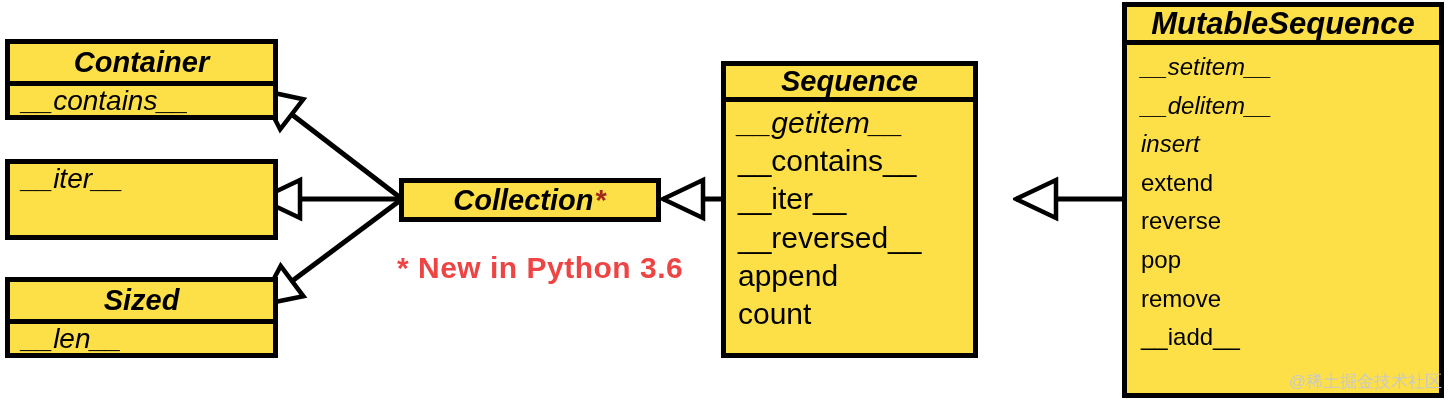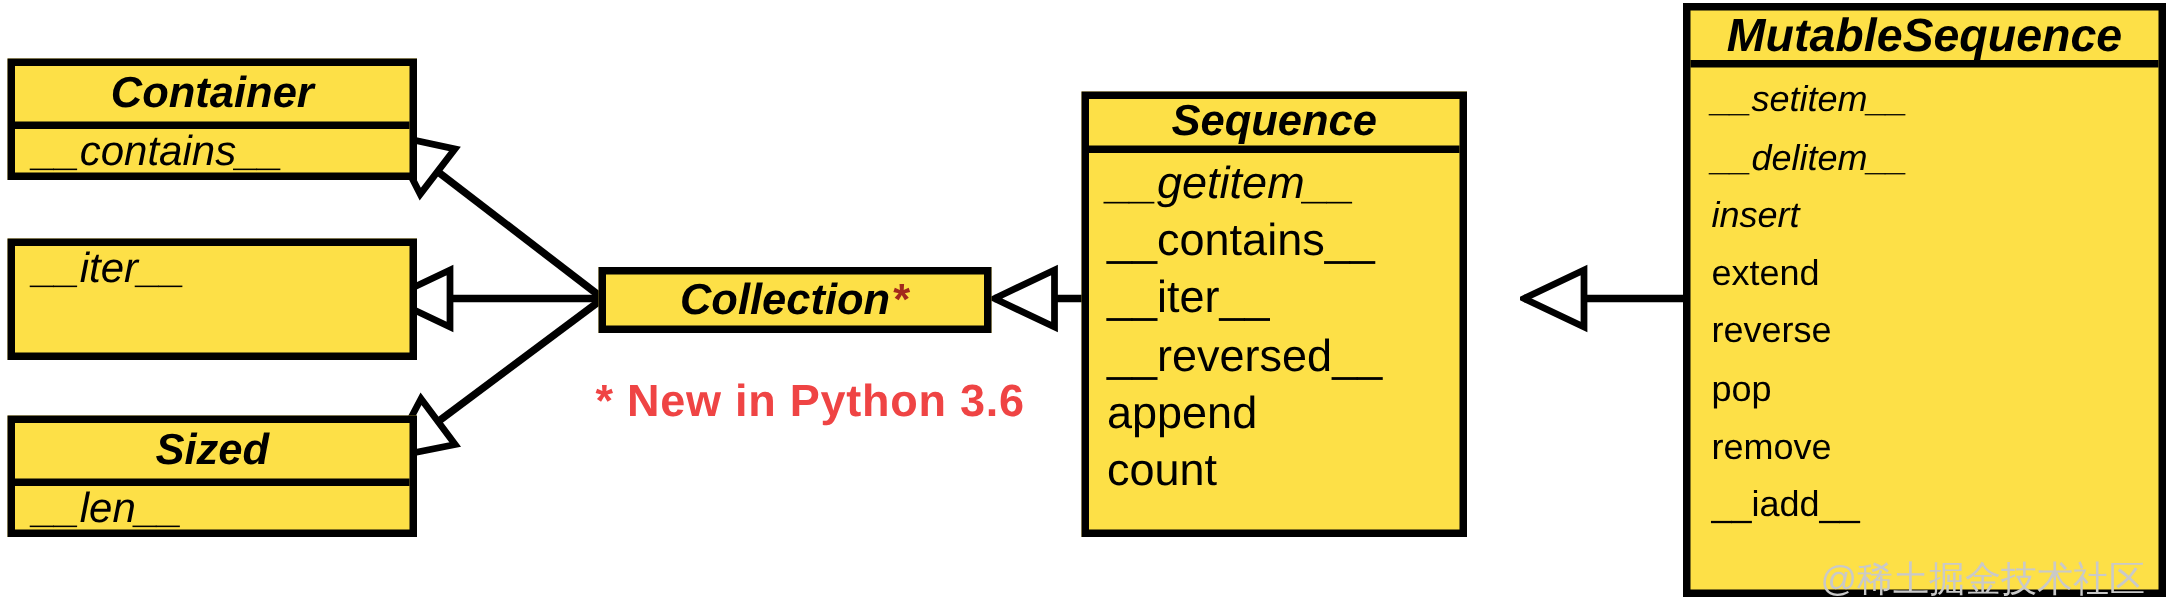--- a/index.html
+++ b/index.html
@@ -133,25 +133,25 @@
     color: #ef4444;
     font-size: 30px;
     font-weight: bold;
     letter-spacing: 0.5px;
     white-space: nowrap;
     text-align: center;
   }
   
   #watermark {
     position: absolute;
-    right: 18px;
+    right: 6px;
     top: 370px;
     z-index: 3;
     color: #C9C9C9;
-    font-size: 24px;
+    font-size: 17px;
     white-space: nowrap;
   }
 </style>
 </head>
 <body>
 
 <div id="canvas">
 
   <svg id="arrow-layer" width="1448" height="404" viewBox="0 0 1448 404">
     <defs>

